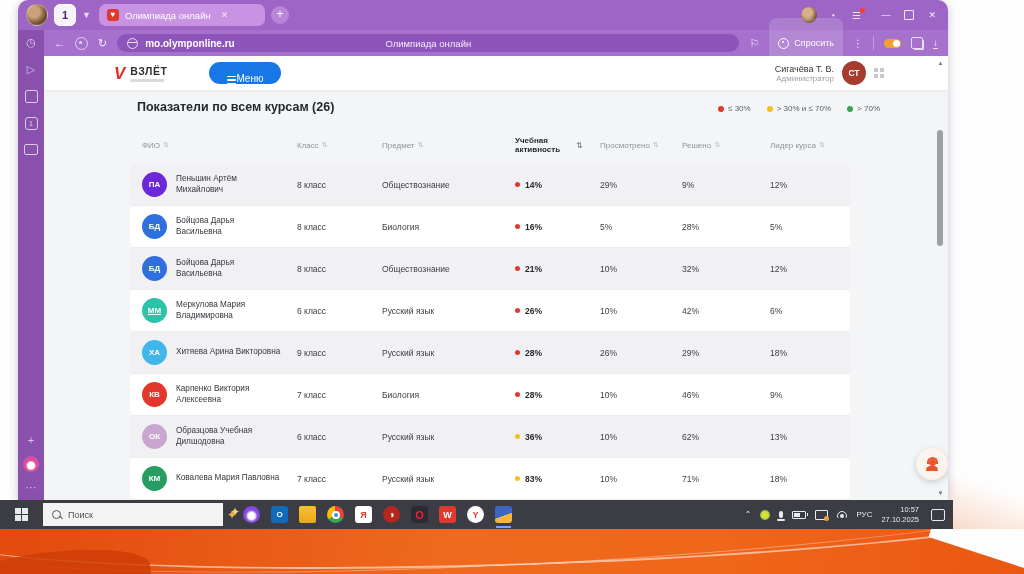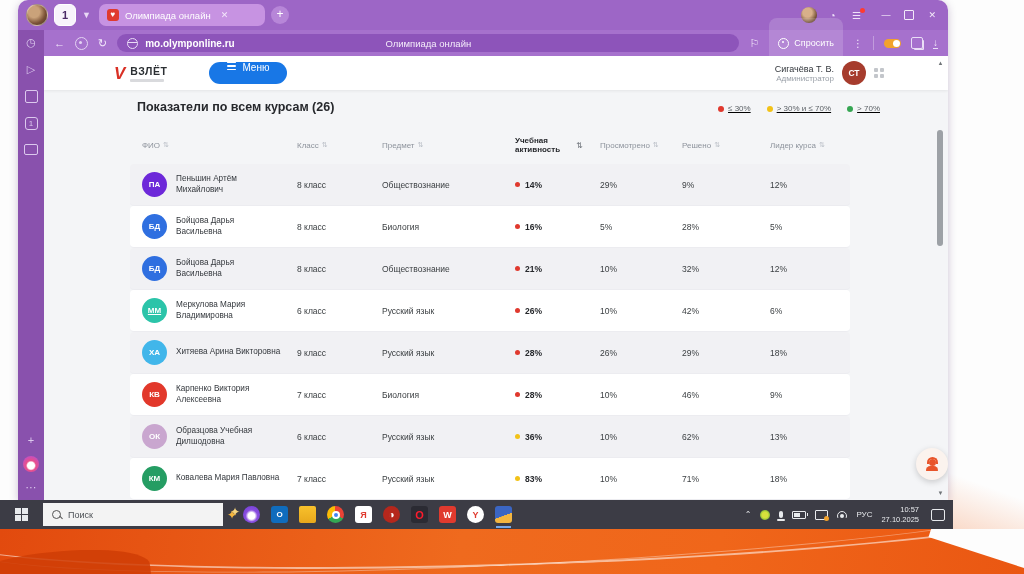--- a/index.html
+++ b/index.html
@@ -87,36 +87,36 @@
   
   .content{flex:1;background:#f4f5f7;position:relative;overflow:hidden;}
   .site-header{height:34px;background:#fff;display:flex;align-items:center;box-shadow:0 1px 3px rgba(0,0,0,.07);
     position:relative;z-index:2;}
   .logo{display:flex;align-items:center;gap:5px;margin-left:70px;}
   .logo-v{color:#d93025;font-weight:900;font-size:17px;font-style:italic;line-height:17px;}
   .logo-txt{display:flex;flex-direction:column;}
   .logo-name{font-size:10.5px;font-weight:bold;color:#2b2f33;letter-spacing:.5px;}
   .logo-sub{width:34px;height:3px;background:#d9dadd;margin-top:2px;border-radius:1px;}
   .menu-btn{margin-left:42px;height:22px;background:#1877e6;border-radius:12px;color:#fff;display:flex;
-    align-items:flex-start;gap:6px;padding:0 18px;font-size:10px;}
+    align-items:flex-end;padding:0 18px;font-size:10px;}
   .burger{display:flex;flex-direction:column;gap:2px;}
   .burger span{width:9px;height:1.4px;background:#fff;border-radius:1px;}
   .sh-spacer{flex:1;}
   .user{display:flex;align-items:center;gap:8px;margin-right:64px;}
   .user-txt{display:flex;flex-direction:column;align-items:flex-end;}
   .user-name{font-size:9px;color:#33373c;text-align:center;}
   .user-role{font-size:8px;color:#9aa0a8;}
   .user-av{width:24px;height:24px;border-radius:50%;background:#a63c2d;color:#fff;font-size:8.5px;font-weight:bold;
     display:flex;align-items:center;justify-content:center;}
   .grid-ic{display:grid;grid-template-columns:4px 4px;grid-gap:2px;}
   .grid-ic span{width:4px;height:4px;background:#c3c6cb;border-radius:1px;}
 
   .page-body{position:relative;padding:10px 0 0 93px;}
   .page-title{font-size:12.5px;font-weight:bold;color:#26282c;}
-  .legend{position:absolute;top:14px;right:68px;display:flex;gap:16px;align-items:center;text-decoration:underline;}
+  .legend{position:absolute;top:14px;right:68px;display:flex;gap:16px;align-items:center;}
   .lg-item{display:flex;align-items:center;gap:4px;}
   .lg-dot{width:6px;height:6px;border-radius:50%;}
   .lg-label{font-size:8px;color:#5b6065;}
 
   .table{margin-top:16px;margin-left:-7px;width:720px;}
   .thead{display:grid;grid-template-columns:155px 85px 133px 85px 82px 88px 92px;align-items:center;
     padding:6px 0 10px 0;}
   .hcell{font-size:8px;color:#8d939c;display:flex;align-items:center;gap:3px;padding-left:12px;}
   .hcell.first{padding-left:12px;}
   .hcell .htext{max-width:58px;}

